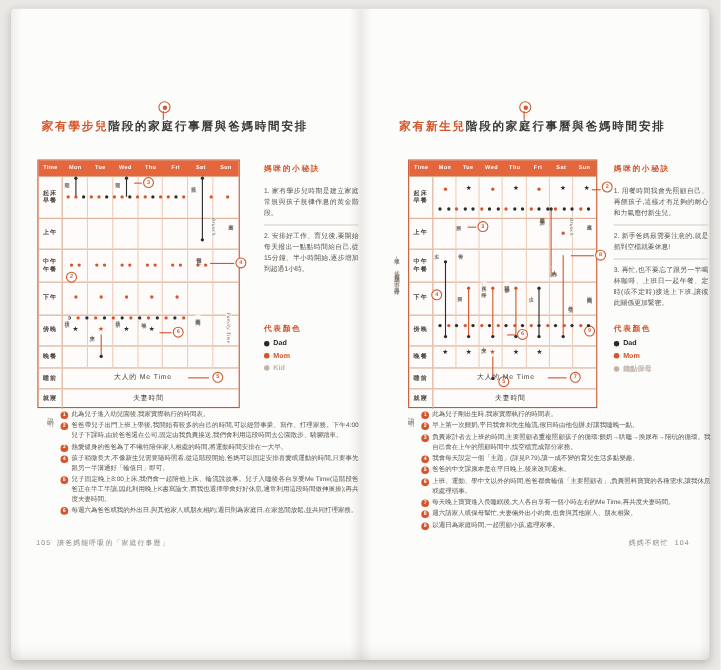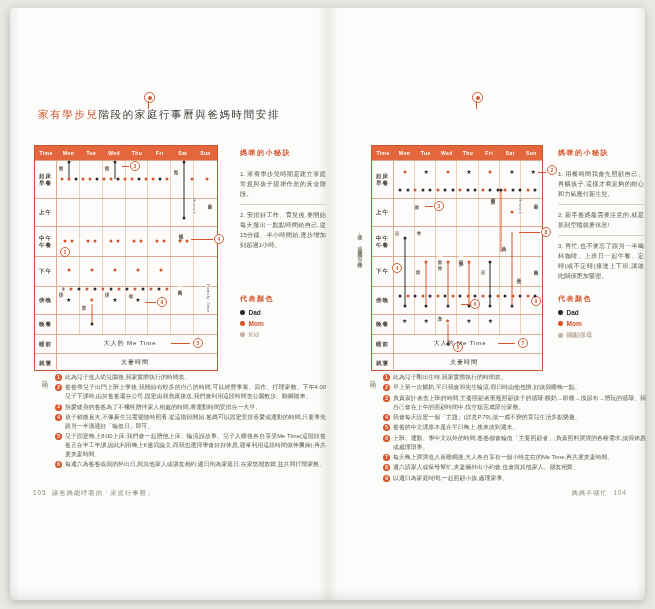--- a/index.html
+++ b/index.html
@@ -18,21 +18,21 @@
   .spine{
     position:absolute;left:318px;top:8px;width:20px;height:592px;
     background:linear-gradient(to right,rgba(0,0,0,0),rgba(90,80,70,.10),rgba(0,0,0,0));
   }
   .edgeL{position:absolute;left:10px;top:8px;width:10px;height:592px;
     background:linear-gradient(to right,rgba(0,0,0,.06),rgba(0,0,0,0));border-radius:4px 0 0 4px;}
   .edgeR{position:absolute;left:635px;top:8px;width:10px;height:592px;
     background:linear-gradient(to left,rgba(0,0,0,.06),rgba(0,0,0,0));border-radius:0 4px 4px 0;}
 
   
-  .title{position:absolute;margin:0;font-size:10.5px;font-weight:normal;color:#3c3a37;
+  .title{position:absolute;margin:0;font-size:10.5px;font-weight:bold;color:#3c3a37;
     letter-spacing:1.6px;white-space:nowrap;}
   .title .hl{color:#d4542c;}
   .topbadge{position:absolute;width:9px;height:9px;border:1.2px solid #cf5a31;border-radius:50%;
     background:#fff;}
   .topbadge::after{content:"";position:absolute;left:2.5px;top:2.5px;width:4px;height:4px;
     border-radius:50%;background:#cf5a31;}
   .stem{position:absolute;width:1px;height:8px;background:#cf5a31;}
 
   
   .sched{position:absolute;border:1px solid #c7552f;background:#fdfcfa;box-sizing:border-box;}
@@ -341,20 +341,23 @@
         </li>
       </ol>
   </div>
 
   <div class="footer" style="left:33px;top:489px;">
     <span>105</span>&nbsp;&nbsp;<span>讓爸媽能呼吸的「家庭行事曆」</span>
   </div>
 
   <span class="topbadge" style="left:472px;top:92px;"></span>
   <span class="stem" style="left:476px;top:101px;"></span>
+  <h2 class="title" style="left:363px;top:108px;">
+    <span class="hl">家有新生兒</span><span>階段的家庭行事曆與爸媽時間安排</span>
+  </h2>
   <div class="annot" style="left:357px;top:230px;height:120px;">連線──代表每日施行的上班/上學路線</div>
   <div class="sched" id="table-right" style="left:371px;top:145px;width:172px;height:226px;">
       <div class="hdr" style="height: 14px;">
         <div class="hc" style="width: 22px;">Time</div>
         <div class="hc" style="width: 21.1429px;">Mon</div>
         <div class="hc" style="width: 21.1429px;">Tue</div>
         <div class="hc" style="width: 21.1429px;">Wed</div>
         <div class="hc" style="width: 21.1429px;">Thu</div>
         <div class="hc" style="width: 21.1429px;">Fri</div>
         <div class="hc" style="width: 21.1429px;">Sat</div>

